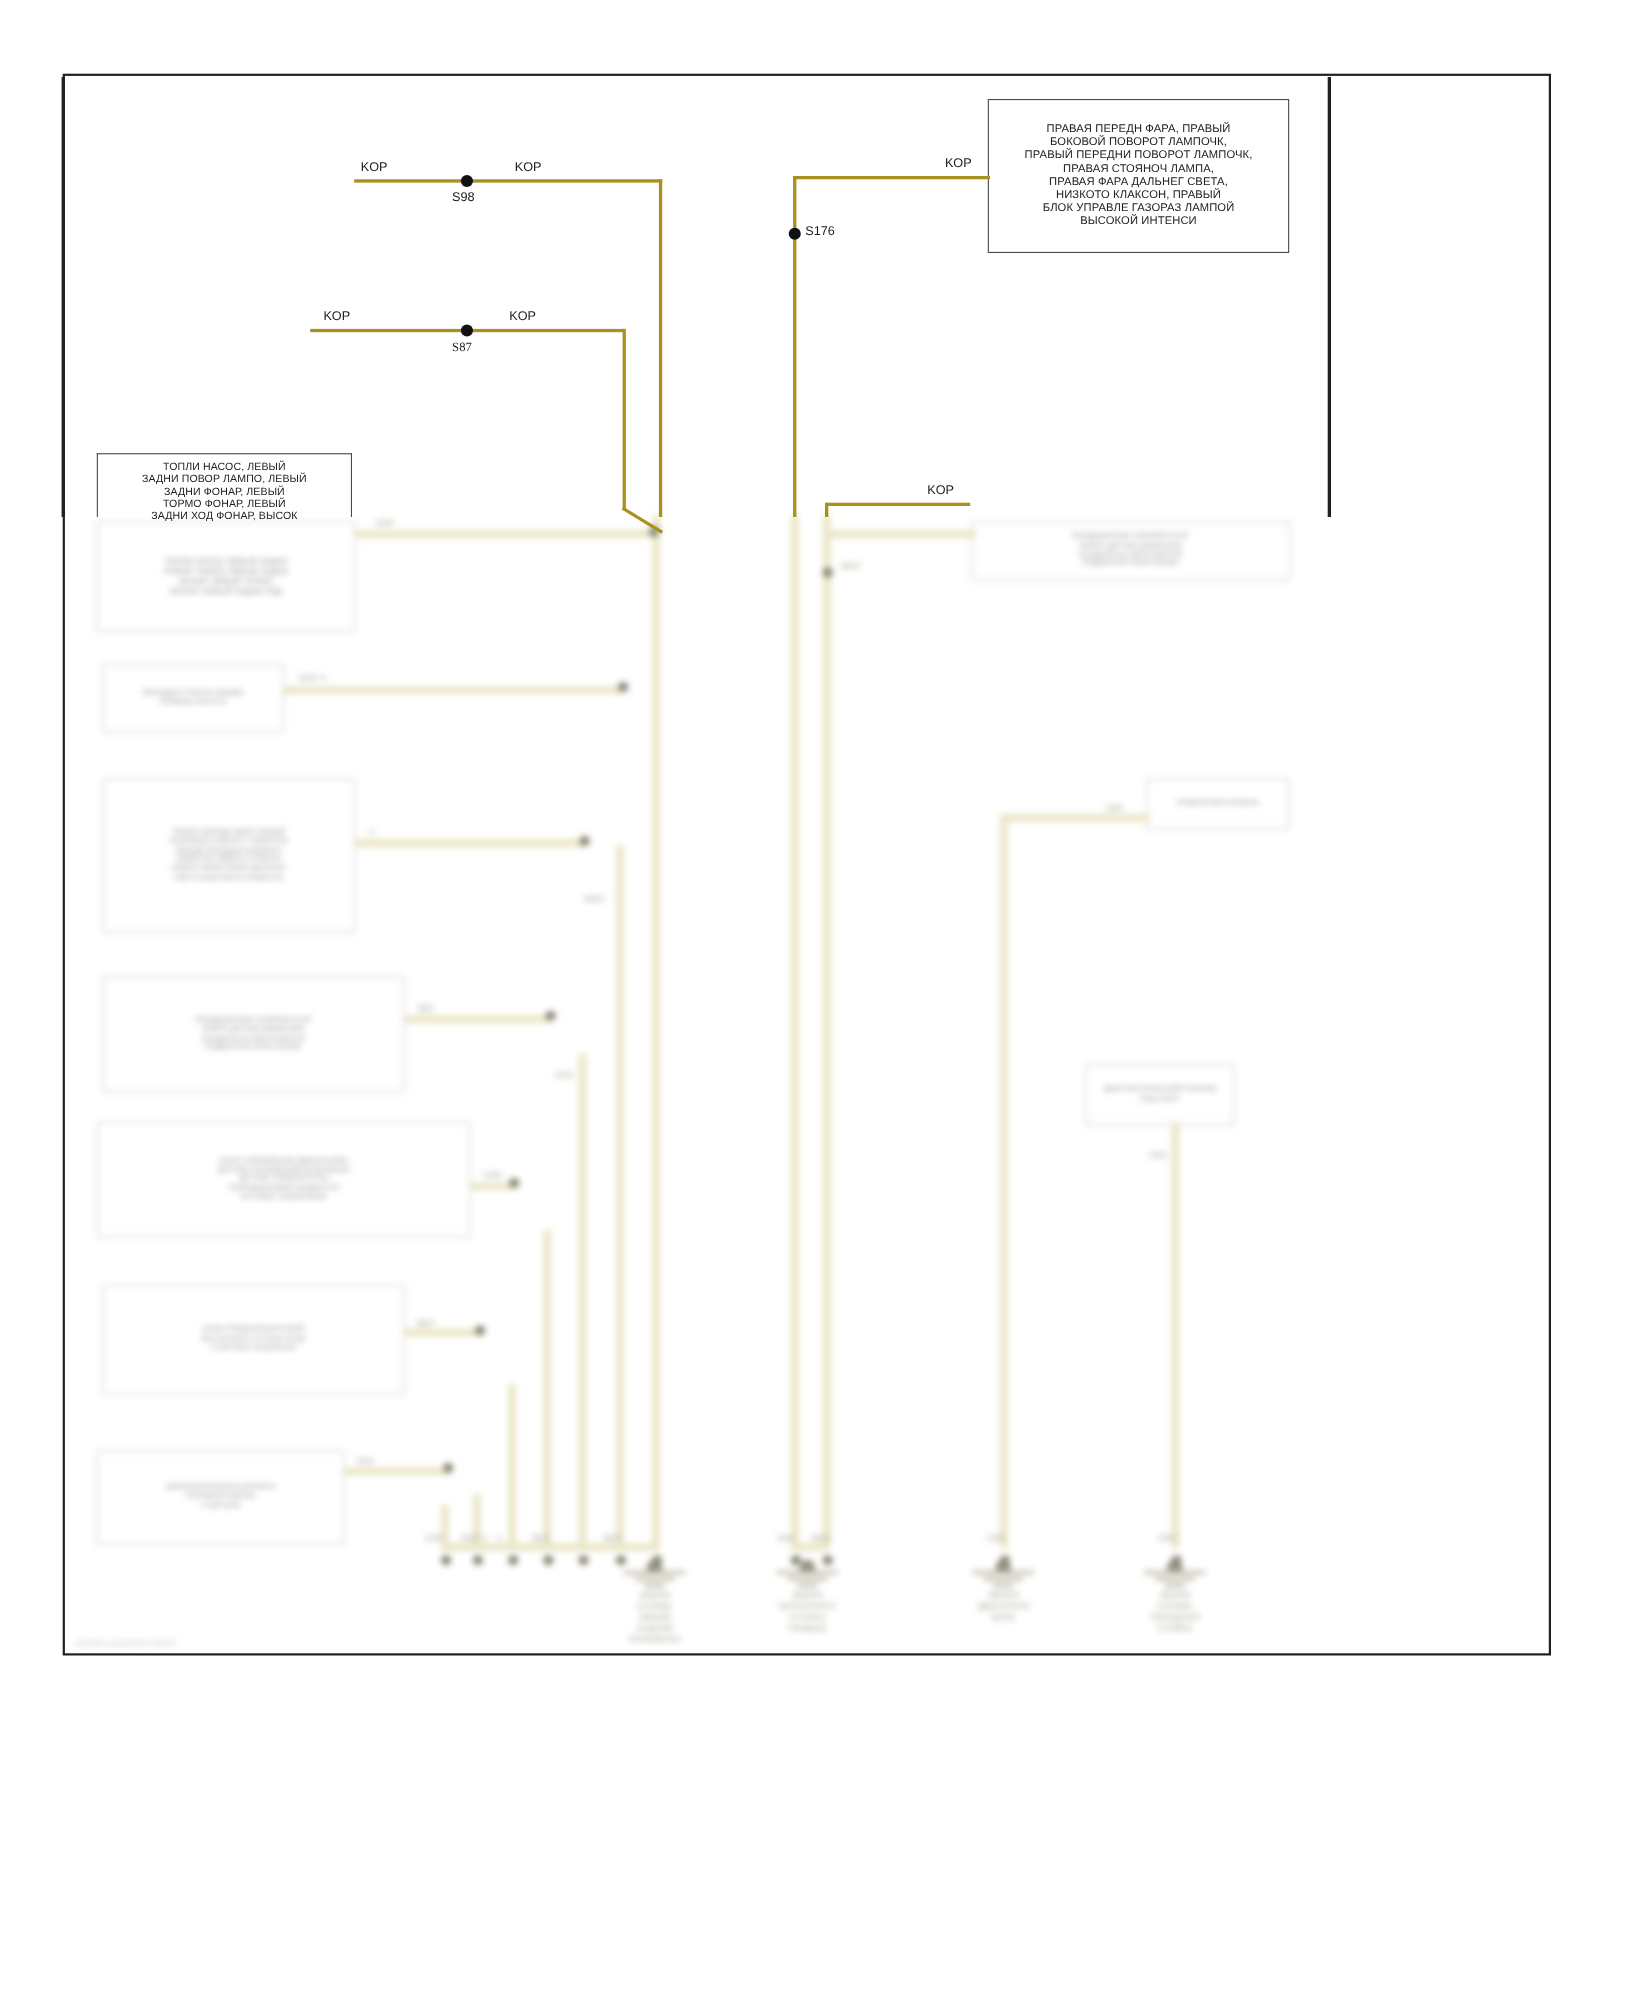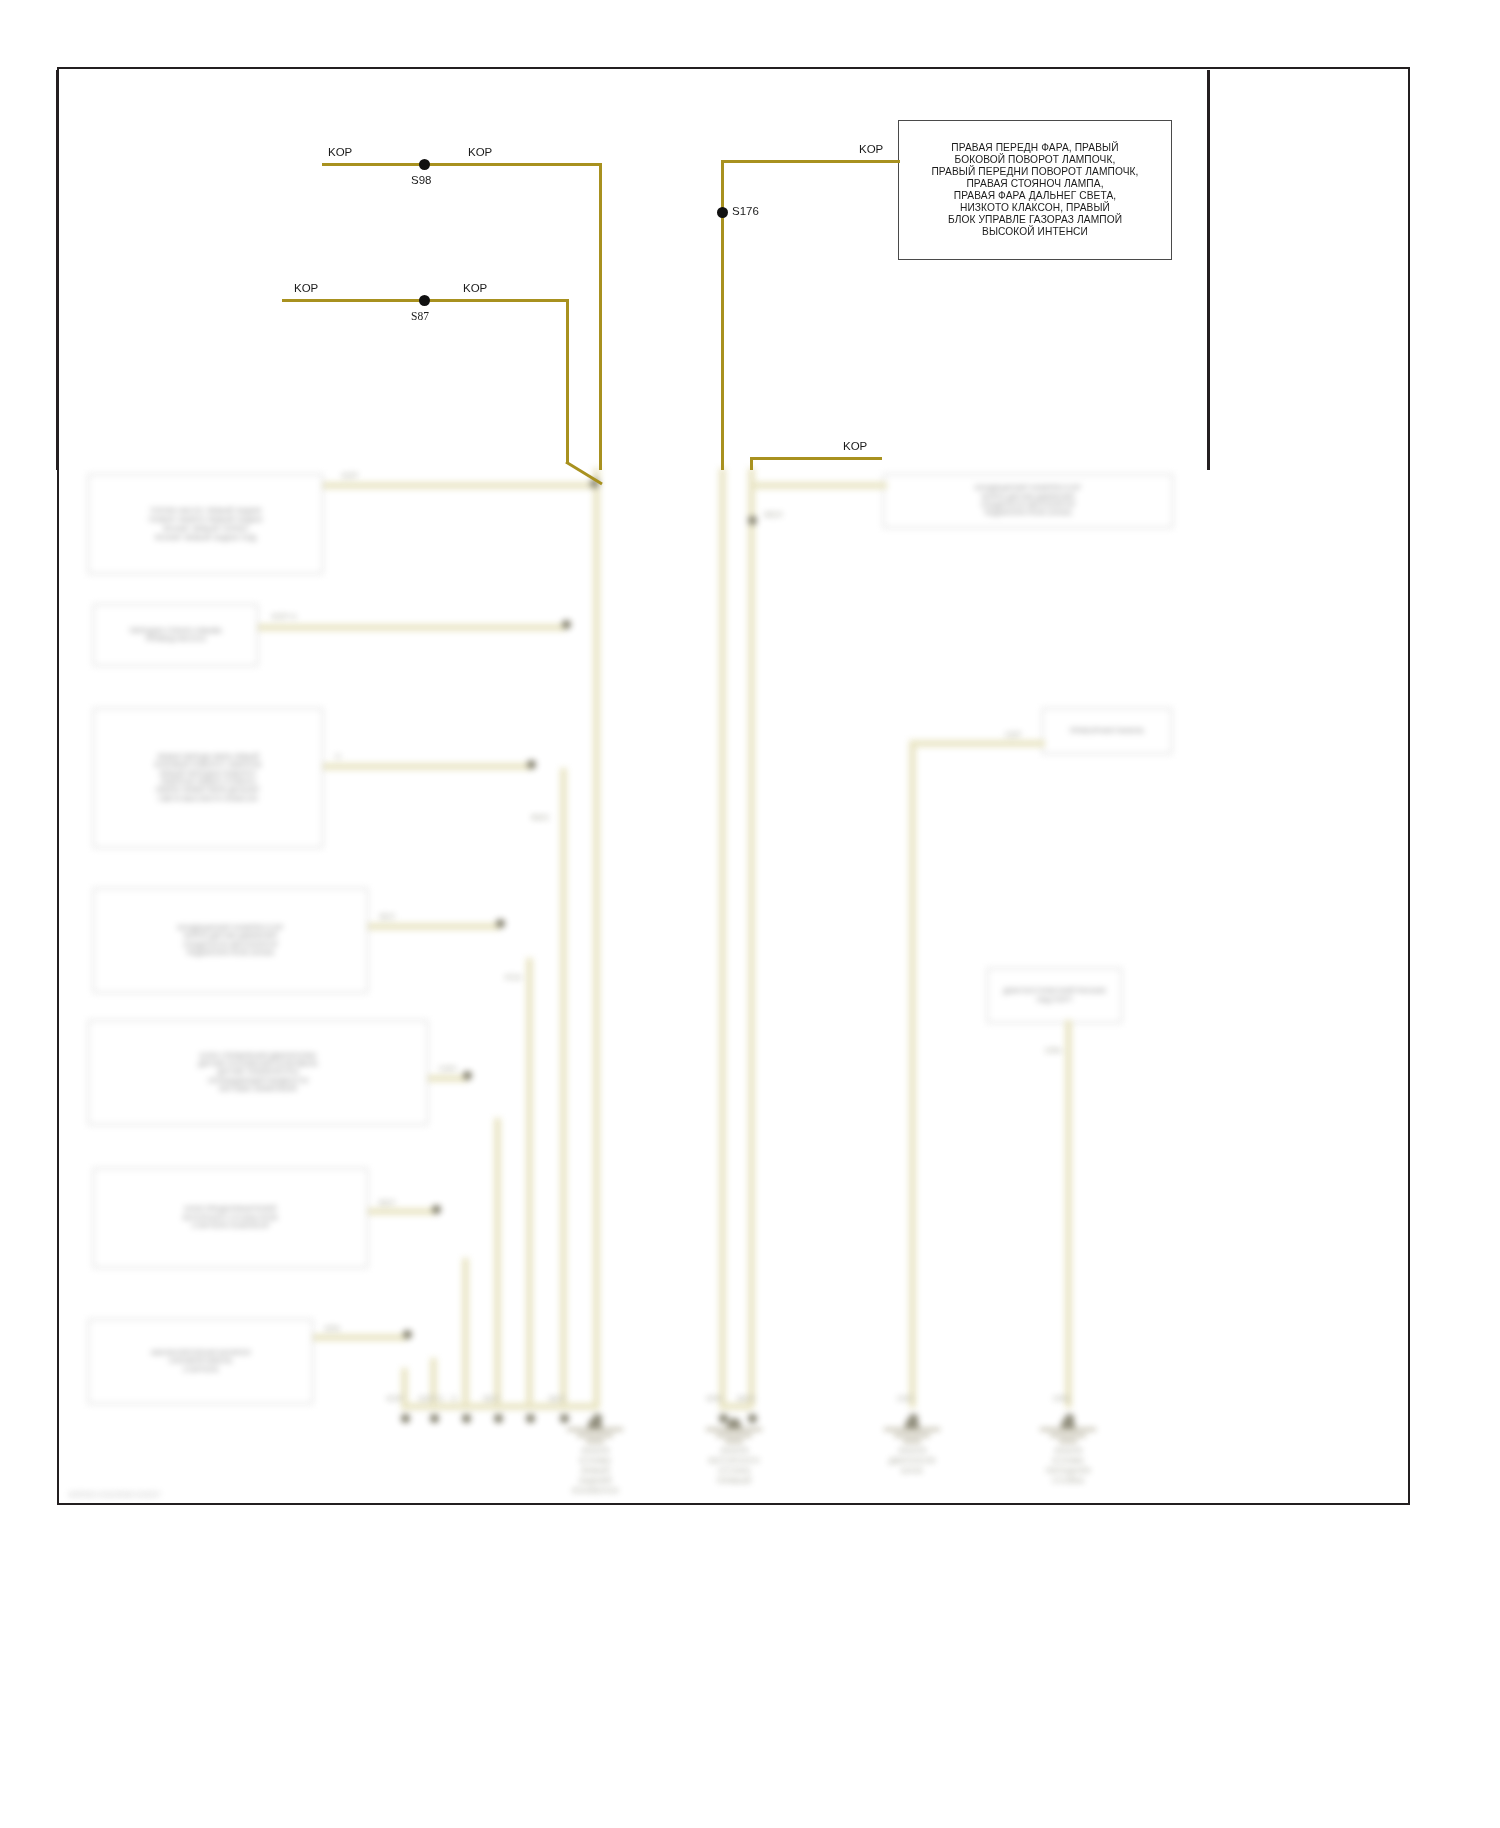--- a/index.html
+++ b/index.html
@@ -322,22 +322,30 @@
   <div class="wire v" style="left:566px;top:299px;height:165px;"></div>
   <div class="wire-lbl" style="left:294px;top:282px;">KOP</div>
   <div class="wire-lbl" style="left:463px;top:282px;">KOP</div>
   <div class="splice" style="left:419px;top:295px;"></div>
   <div class="splice-lbl" style="left:411px;top:310px;font-family:Liberation Serif, serif;">S87</div>
 
   <svg width="60" height="26" style="position:absolute;left:564px;top:460px;">
     <line x1="2" y1="2" x2="38" y2="24" stroke="#a8911f" stroke-width="3"></line>
   </svg>
 
-
-  <div class="cbox" style="left:898px;top:90px;width:274px;height:140px;font-size:10.2px;margin-top:30px;">
+  <div class="cbox" style="left:88px;top:412px;width:232px;height:58px;font-size:9.6px;
+              border-bottom:none;align-items:flex-start;">
+    <span class="txt" style="padding-top:6px;">ТОПЛИ НАСОС, ЛЕВЫЙ
+ЗАДНИ ПОВОР ЛАМПО, ЛЕВЫЙ
+ЗАДНИ ФОНАР, ЛЕВЫЙ
+ТОРМО ФОНАР, ЛЕВЫЙ
+ЗАДНИ ХОД ФОНАР, ВЫСОК</span>
+  </div>
+
+  <div class="cbox" style="left:898px;top:90px;width:274px;height:140px;font-size:10.2px;">
     <span class="txt">ПРАВАЯ ПЕРЕДН ФАРА, ПРАВЫЙ
 БОКОВОЙ ПОВОРОТ ЛАМПОЧК,
 ПРАВЫЙ ПЕРЕДНИ ПОВОРОТ ЛАМПОЧК,
 ПРАВАЯ СТОЯНОЧ ЛАМПА,
 ПРАВАЯ ФАРА ДАЛЬНЕГ СВЕТА,
 НИЗКОТО КЛАКСОН, ПРАВЫЙ
 БЛОК УПРАВЛЕ ГАЗОРАЗ ЛАМПОЙ
 ВЫСОКОЙ ИНТЕНСИ</span>
   </div>
 

